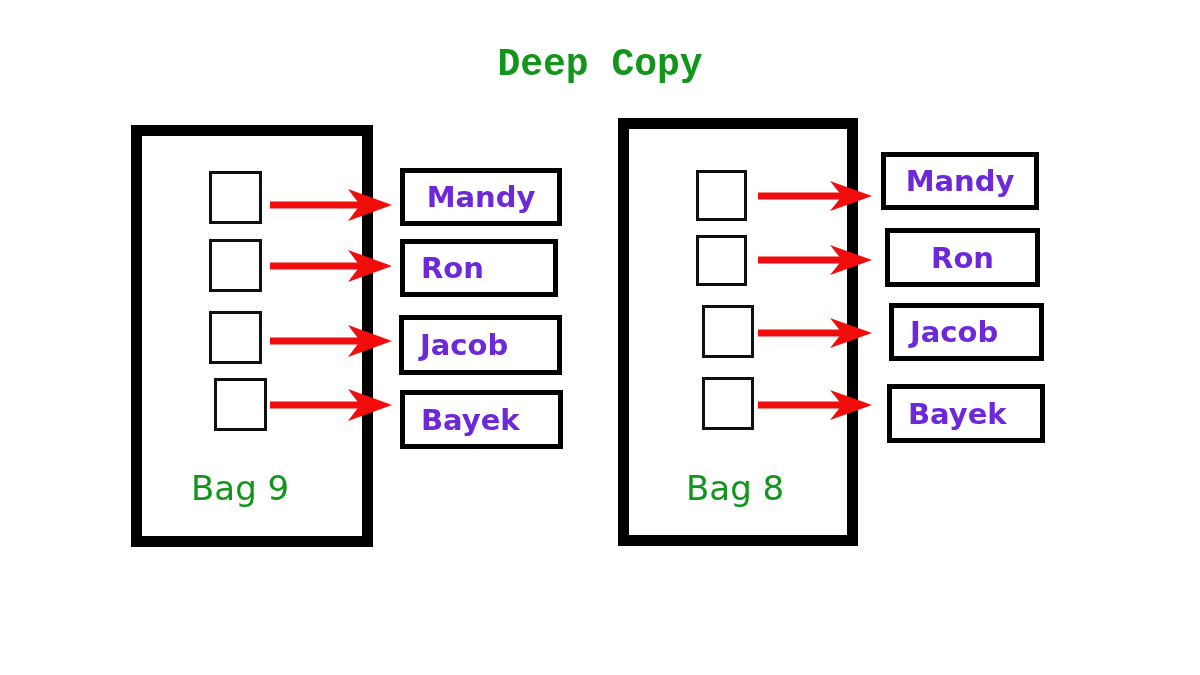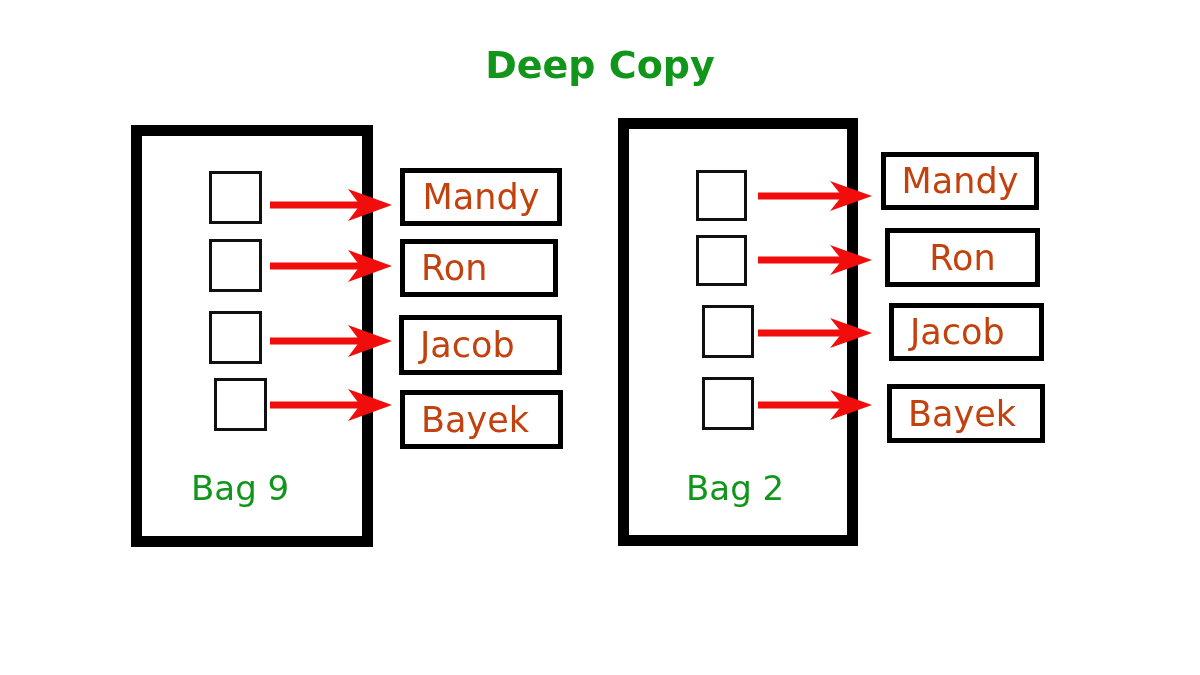--- a/index.html
+++ b/index.html
@@ -23,20 +23,21 @@
     left: 0;
     top: 42px;
     width: 1200px;
     text-align: center;
     font-size: 38px;
     font-weight: bold;
     color: #11961b;
     letter-spacing: 0px;
     line-height: 46px;
     white-space: nowrap;
+    font-family: Liberation Mono, monospace;
   }
   
   .bag {
     position: absolute;
     box-sizing: border-box;
     border: 11px solid #000000;
     background: #ffffff;
   }
   .bag-label {
     position: absolute;
@@ -57,23 +58,23 @@
   .name-box {
     position: absolute;
     box-sizing: border-box;
     border: 5px solid #000000;
     background: #ffffff;
     display: flex;
     align-items: center;
     justify-content: flex-start;
   }
   .name-box .name-text {
-    color: #c2410c;
-    font-size: 35px;
-    font-weight: normal;
+    color: #6d28d9;
+    font-size: 29px;
+    font-weight: bold;
     line-height: 38px;
     padding-left: 16px;
     white-space: nowrap;
   }
   .name-box.center .name-text {
     padding-left: 0;
     width: 100%;
     text-align: center;
   }
   
@@ -128,21 +129,21 @@
     <span class="name-text">Bayek</span>
   </div>
 
   <div class="bag" style="left:618px; top:118px; width:240px; height:428px;"></div>
 
   <div class="ref-square" style="left:696px; top:170px; width:51px; height:51px;"></div>
   <div class="ref-square" style="left:696px; top:235px; width:51px; height:51px;"></div>
   <div class="ref-square" style="left:702px; top:305px; width:52px; height:53px;"></div>
   <div class="ref-square" style="left:702px; top:377px; width:52px; height:53px;"></div>
 
-  <div class="bag-label" style="left:686px; top:468px;">Bag 2</div>
+  <div class="bag-label" style="left:686px; top:468px;">Bag 8</div>
 
   <svg class="arrow" style="left:756px; top:176px;" width="130" height="40" viewBox="0 0 130 40">
     <line x1="2" y1="20" x2="88" y2="20" stroke="#f20d0d" stroke-width="7"></line>
     <path d="M 74 5 L 116 20 L 74 35 L 86 20 Z" fill="#f20d0d"></path>
   </svg>
   <svg class="arrow" style="left:756px; top:240px;" width="130" height="40" viewBox="0 0 130 40">
     <line x1="2" y1="20" x2="88" y2="20" stroke="#f20d0d" stroke-width="7"></line>
     <path d="M 74 5 L 116 20 L 74 35 L 86 20 Z" fill="#f20d0d"></path>
   </svg>
   <svg class="arrow" style="left:756px; top:313px;" width="130" height="40" viewBox="0 0 130 40">

